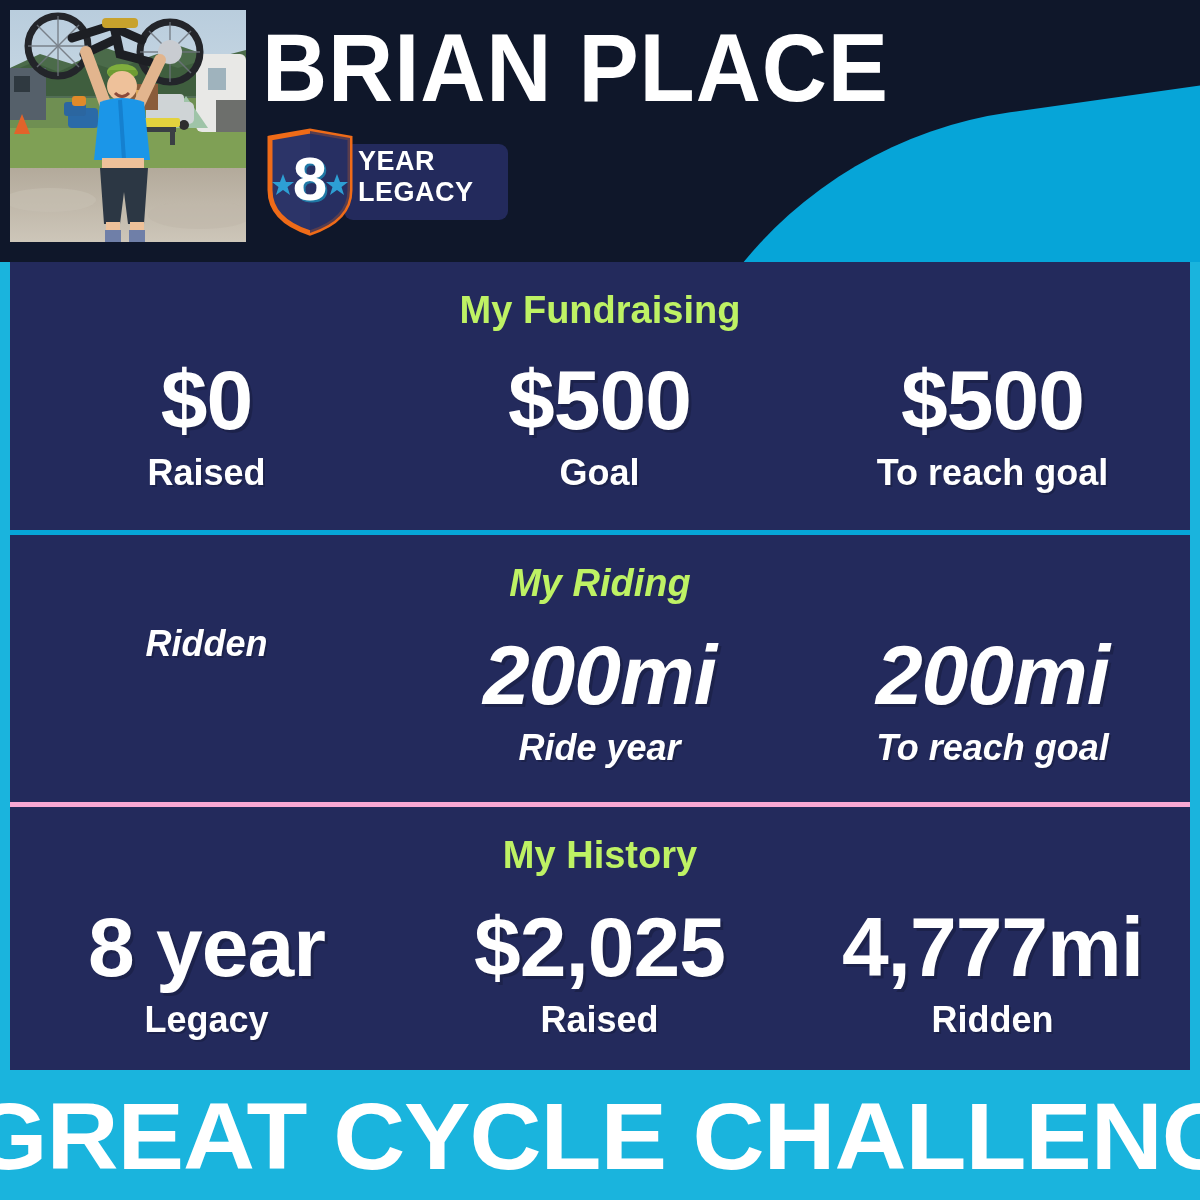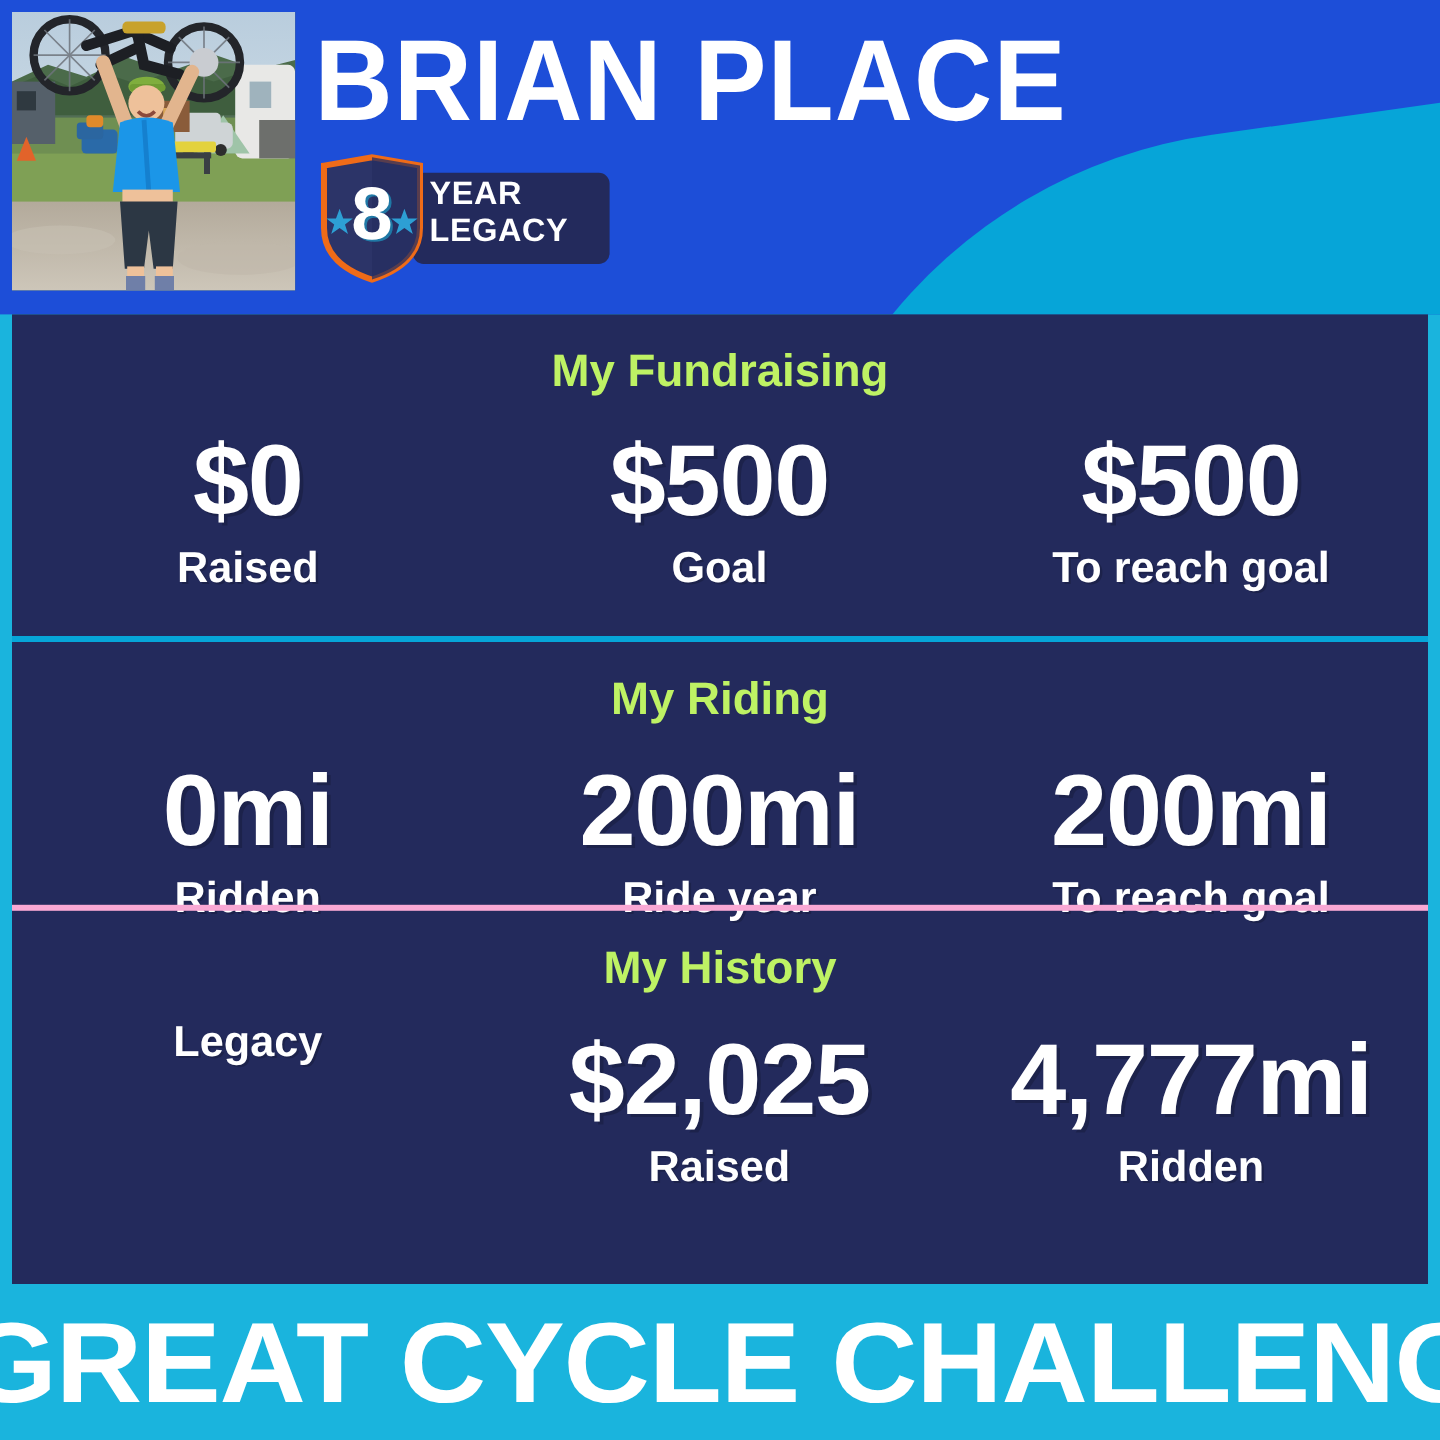--- a/index.html
+++ b/index.html
@@ -17,21 +17,21 @@
     background: #1ab4dd;
     overflow: hidden;
   }
 
   
   .header {
     position: absolute;
     left: 0; top: 0;
     width: 1200px;
     height: 262px;
-    background: #1d4ed8;
+    background: #0f172a;
     overflow: hidden;
   }
   .header-wave {
     position: absolute;
     right: -120px;
     top: 120px;
     width: 700px;
     height: 420px;
     background: #06a5d8;
     border-radius: 60% 0 0 0 / 100% 0 0 0;
@@ -119,21 +119,21 @@
     width: 1180px;
     height: 808px;
     background: #232a5c;
   }
   .stats-section {
     position: relative;
     width: 1180px;
     box-sizing: border-box;
   }
   .sec-1 { height: 268px; }
-  .sec-2 { height: 224px; border-top: 5px solid #06a5d8; }
+  .sec-2 { height: 272px; border-top: 5px solid #06a5d8; font-style: italic; }
   .sec-3 { height: 228px; border-top: 5px solid #f9a8d4; }
 
   .section-title {
     position: absolute;
     left: 0;
     width: 1180px;
     text-align: center;
     color: #bef264;
     font-weight: bold;
     font-size: 38px;
@@ -344,38 +344,38 @@
           <div class="stat-value">$500</div>
           <div class="stat-label">To reach goal</div>
         </div>
       </div>
     </div>
 
     <div class="stats-section sec-2">
       <div class="section-title">My Riding</div>
       <div class="stat-cols">
         <div class="stat-col">
-          <div class="stat-value">0mi</div>
           <div class="stat-label">Ridden</div>
         </div>
         <div class="stat-col">
           <div class="stat-value">200mi</div>
           <div class="stat-label">Ride year</div>
         </div>
         <div class="stat-col">
           <div class="stat-value">200mi</div>
           <div class="stat-label">To reach goal</div>
         </div>
       </div>
     </div>
 
     <div class="stats-section sec-3">
       <div class="section-title">My History</div>
       <div class="stat-cols">
         <div class="stat-col">
+          <div class="stat-value">8 year</div>
           <div class="stat-label">Legacy</div>
         </div>
         <div class="stat-col">
           <div class="stat-value">$2,025</div>
           <div class="stat-label">Raised</div>
         </div>
         <div class="stat-col">
           <div class="stat-value">4,777mi</div>
           <div class="stat-label">Ridden</div>
         </div>

